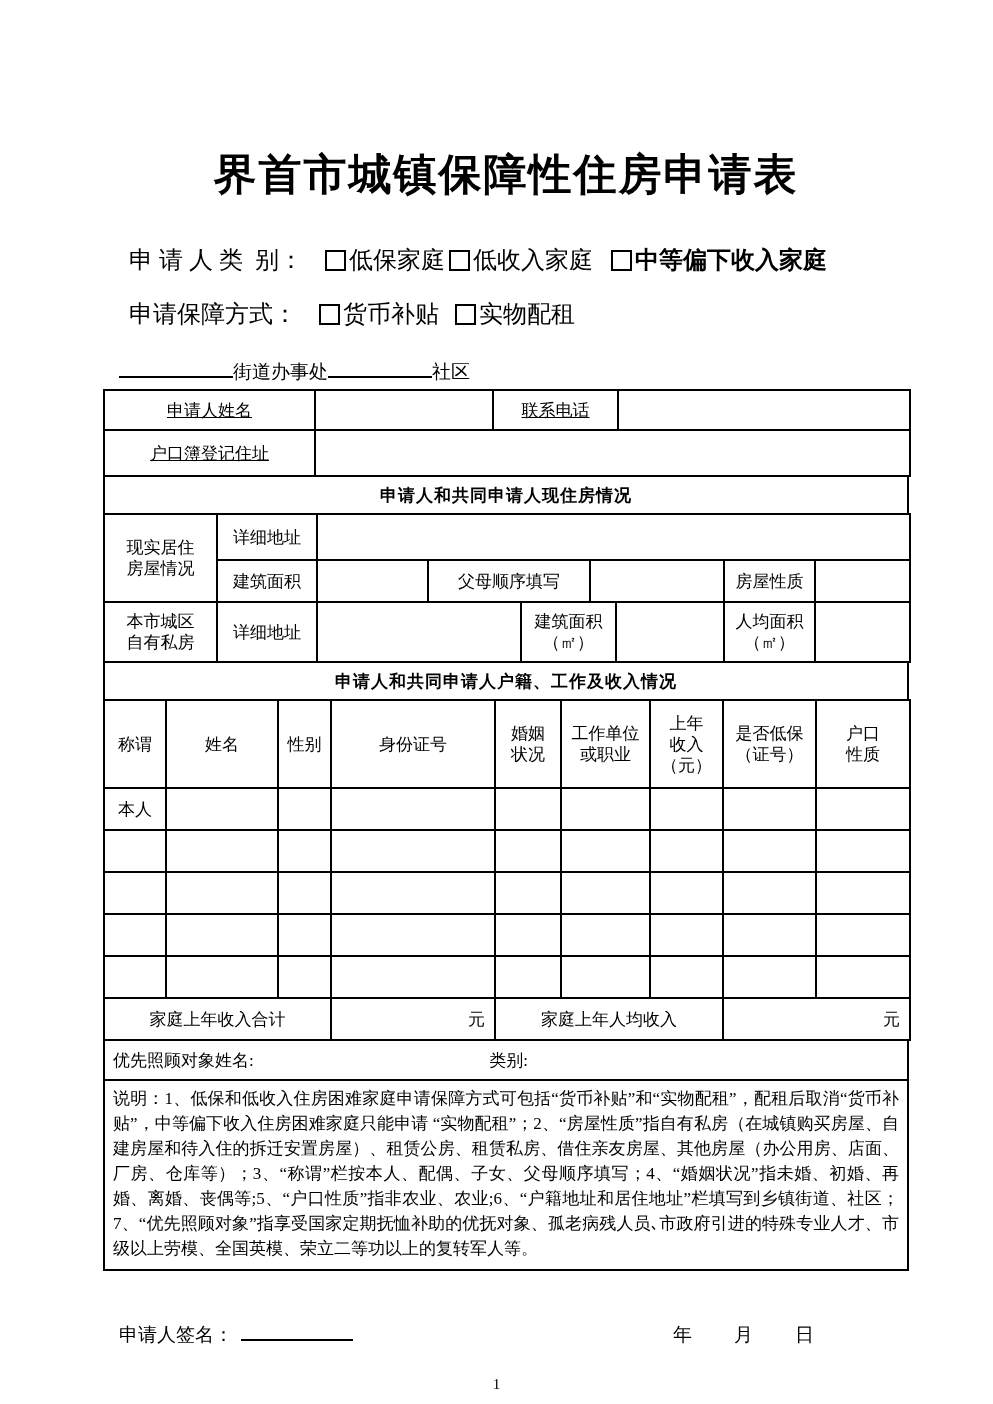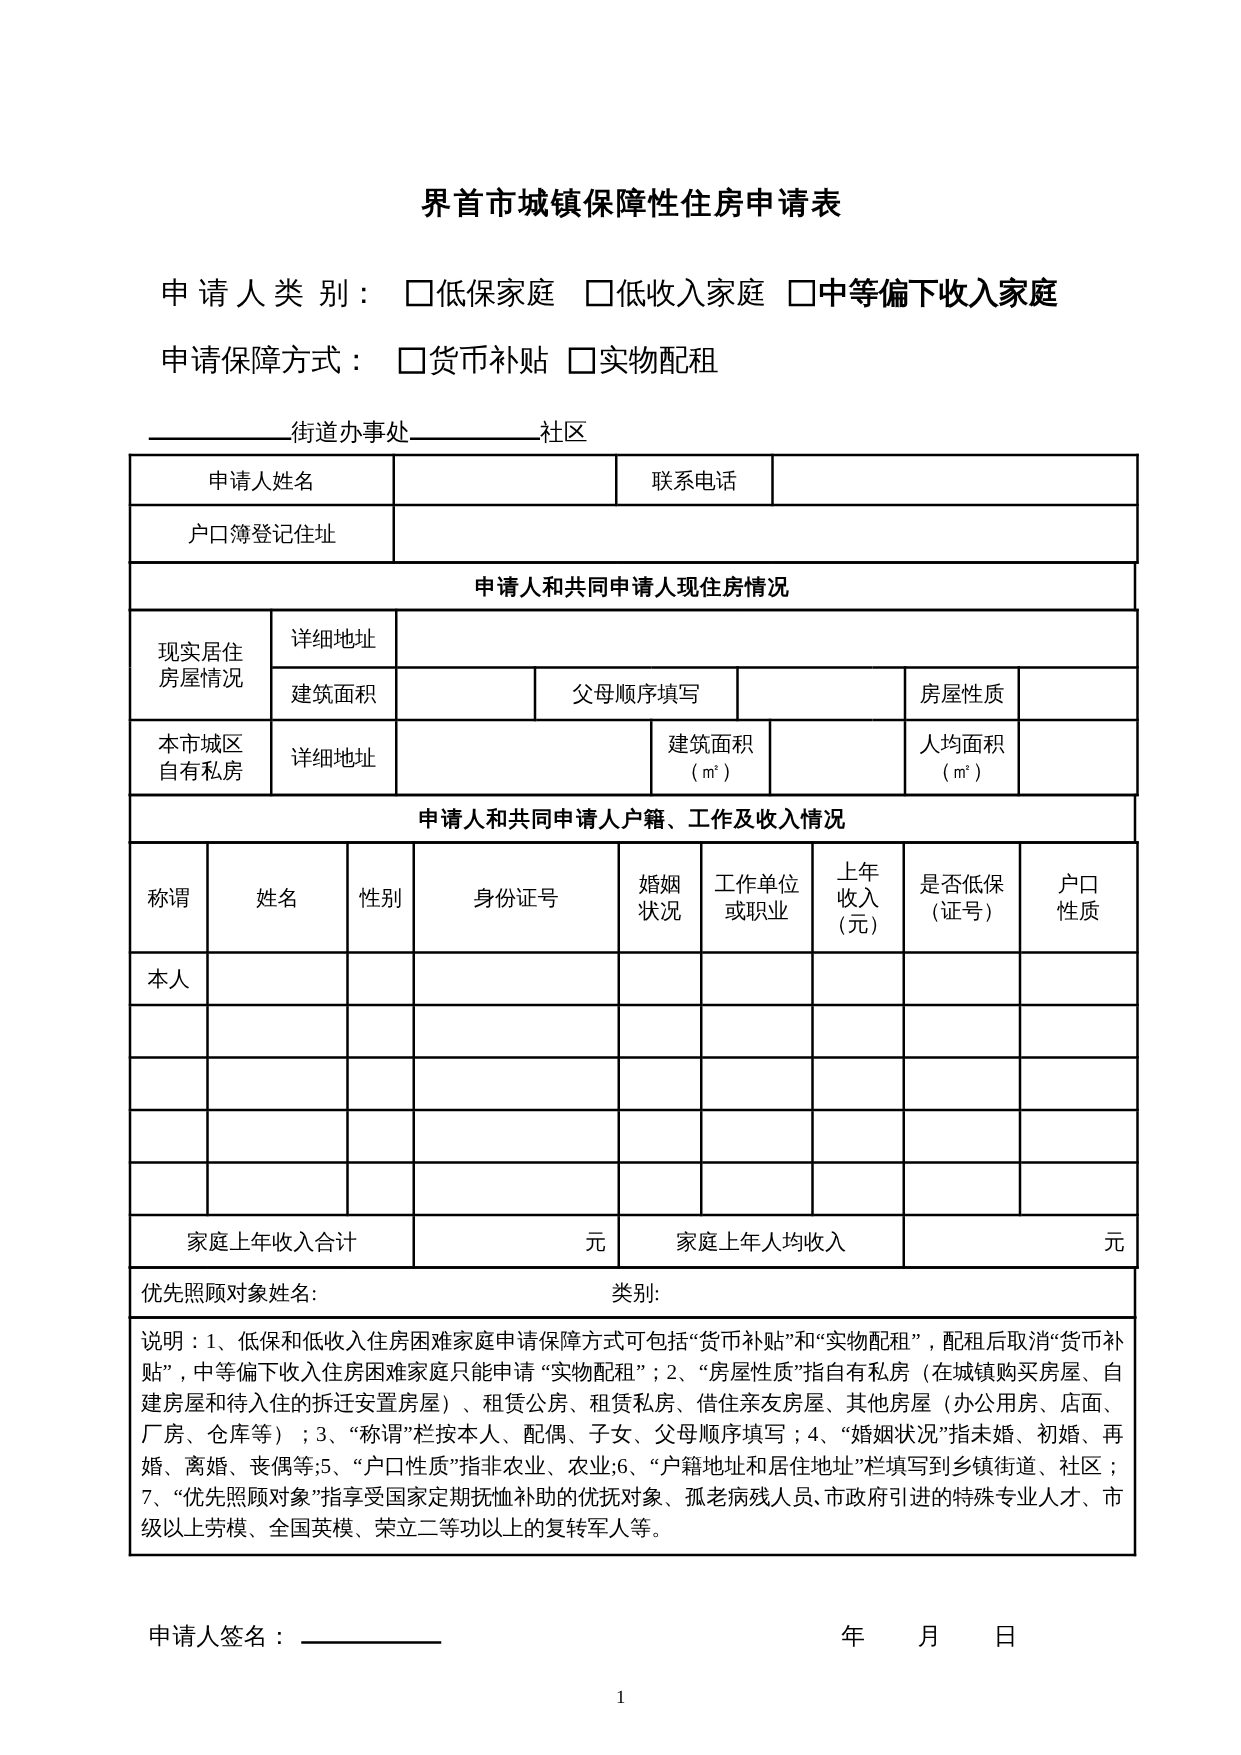--- a/index.html
+++ b/index.html
@@ -9,21 +9,21 @@
     background:#ffffff;
     color:#000;
     font-family:"Liberation Serif", serif;
     overflow:hidden;
   }
   .content { margin-left:103px; width:806px; }
 
   .doc-title {
     margin-top:146px;
     text-align:center;
-    font-size:24px;
+    font-size:43px;
     font-weight:bold;
     letter-spacing:2px;
   }
 
   .check-line {
     margin-top:40px;
     padding-left:26px;
     font-size:24px;
     display:flex;
     align-items:flex-end;
@@ -31,41 +31,41 @@
   }
   .check-line.second { margin-top:22px; }
   .cb {
     display:inline-block;
     width:17px; height:17px;
     border:2px solid #000;
     margin-right:3px;
     flex:0 0 auto;
   }
   .opt { display:flex; align-items:center; }
-  .gap8  { margin-left:24px; }
+  .gap8  { margin-left:4px; }
   .gap18 { margin-left:18px;font-weight:bold; }
   .gap16 { margin-left:16px; }
   .lead-gap { margin-left:22px; }
 
   .street-line {
     margin-top:26px;
     padding-left:16px;
     font-size:19px;
   }
   .ul { display:inline-block; border-bottom:2px solid #000; height:20px; vertical-align:baseline; }
   .ul-a { width:114px; }
   .ul-b { width:104px; }
 
   table.ftable {
     border-collapse:collapse;
     table-layout:fixed;
     width:806px;
     margin-top:-2px;
   }
-  table.first { margin-top:4px; }
+  table.first { margin-top:4px;text-decoration:underline; }
   table.ftable td {
     border:2px solid #000;
     font-size:17px;
     text-align:center;
     vertical-align:middle;
     padding:0;
     overflow:hidden;
   }
   .pre { white-space:pre-line; line-height:21px; }
   .sec-head td {

